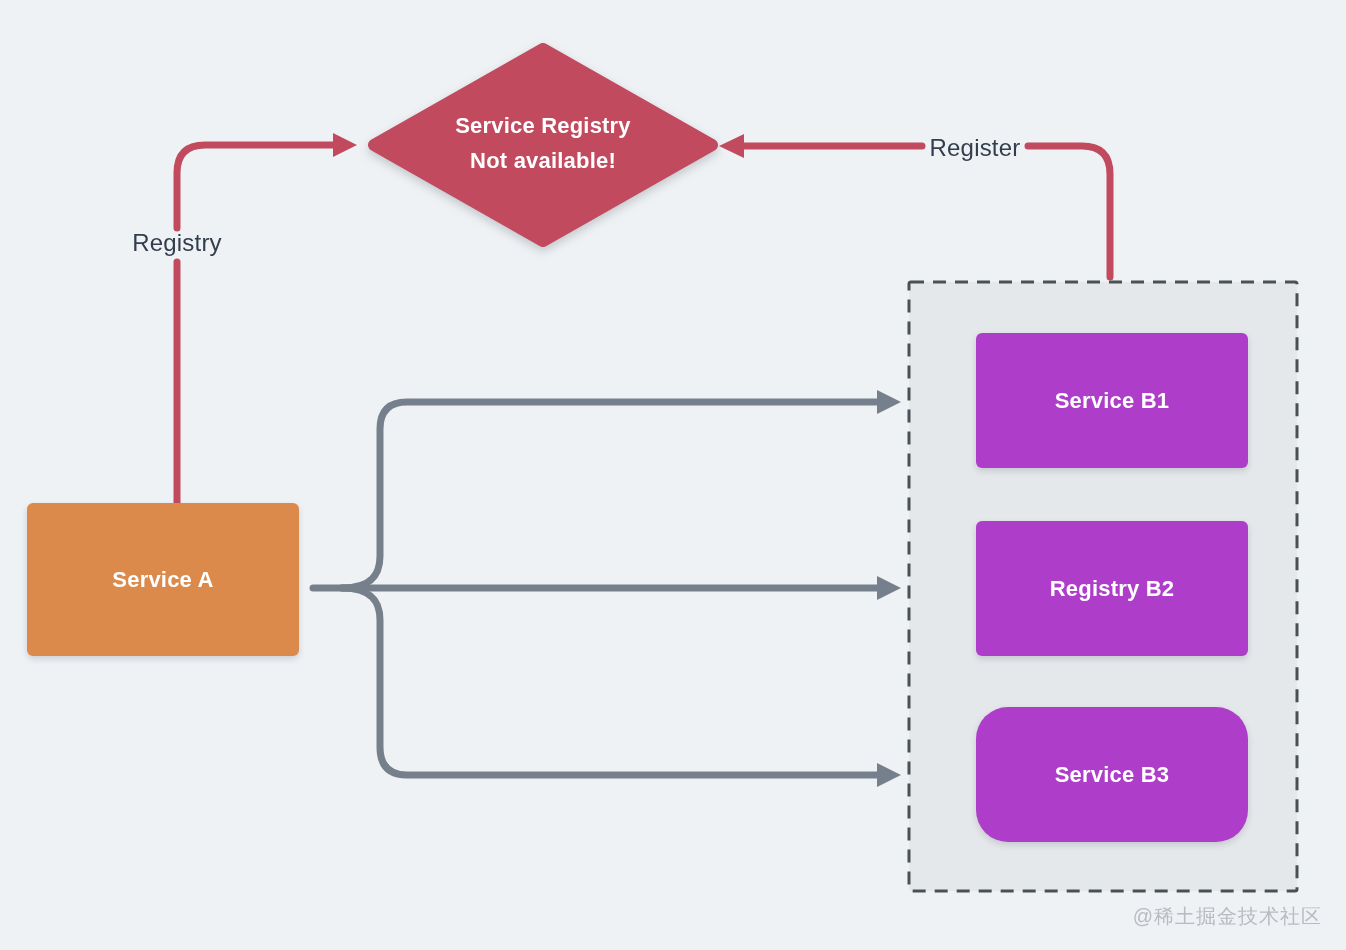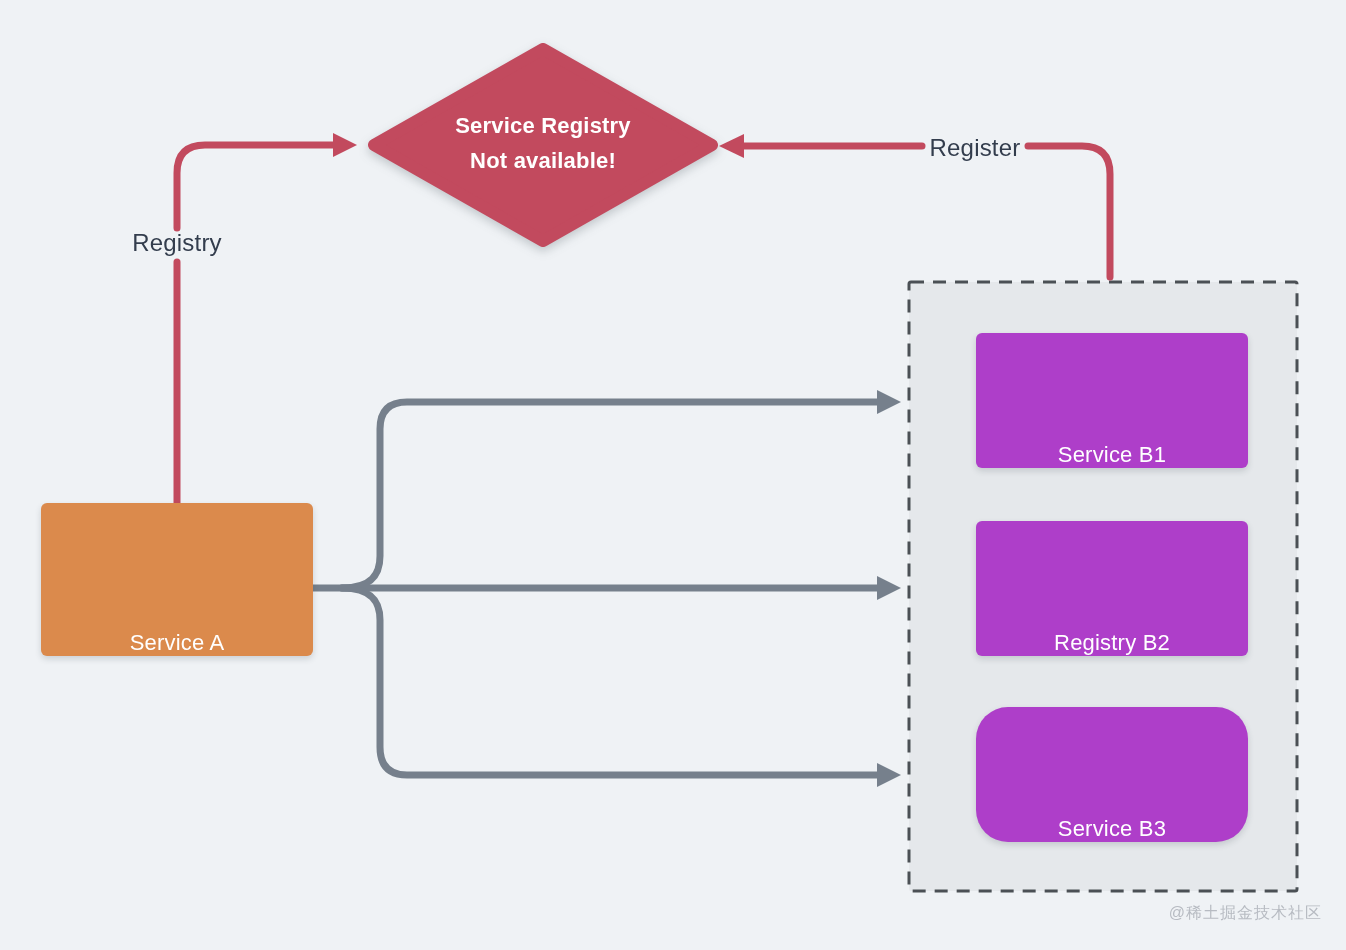--- a/index.html
+++ b/index.html
@@ -57,31 +57,31 @@
     fill:none;
     stroke:var(--gray-line);
     stroke-width:7;
     stroke-linecap:round;
     stroke-linejoin:round;
   }
   .gray-arrow{fill:var(--gray-line);}
   .node{
     position:absolute;
     display:flex;
-    align-items:flex-end;
+    align-items:center;
     justify-content:center;
     border-radius:6px;
     color:var(--node-text);
     font-size:22px;
-    font-weight:400;
+    font-weight:700;
     letter-spacing:0.2px;
     box-shadow:0 3px 6px rgba(50,60,70,0.18);
   }
   .node-a{
-    left:41px;top:503px;
+    left:27px;top:503px;
     width:272px;height:153px;
     background:var(--orange);
   }
   .node-b{
     left:976px;
     width:272px;height:135px;
     background:var(--purple);
   }
   .node-b1{top:333px;}
   .node-b2{top:521px;}
@@ -103,21 +103,21 @@
     font-size:24px;
     font-weight:500;
     letter-spacing:0.2px;
   }
   .label-discover{left:126px;top:229px;width:102px;text-align:center;}
   .label-register{left:924px;top:134px;width:102px;text-align:center;}
   .watermark{
     position:absolute;
     right:24px;top:903px;
     color:var(--watermark);
-    font-size:16px;
+    font-size:20px;
     letter-spacing:1px;
   }
 </style>
 </head>
 <body>
 
 <div class="canvas">
 
   <svg class="layer" viewBox="0 0 1346 950" xmlns="http://www.w3.org/2000/svg">
 

